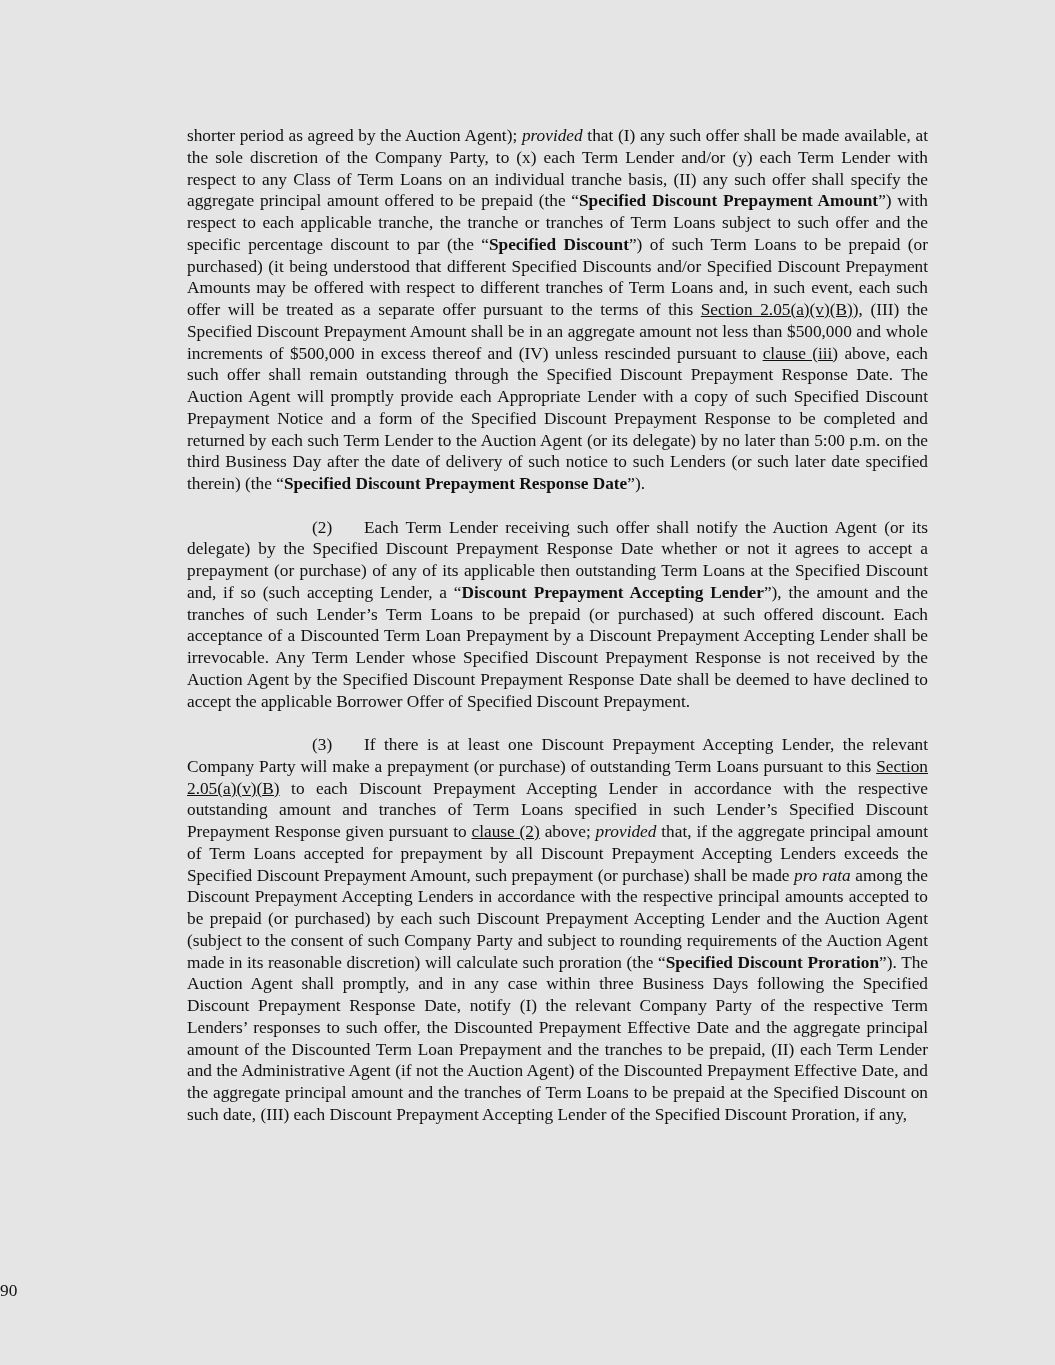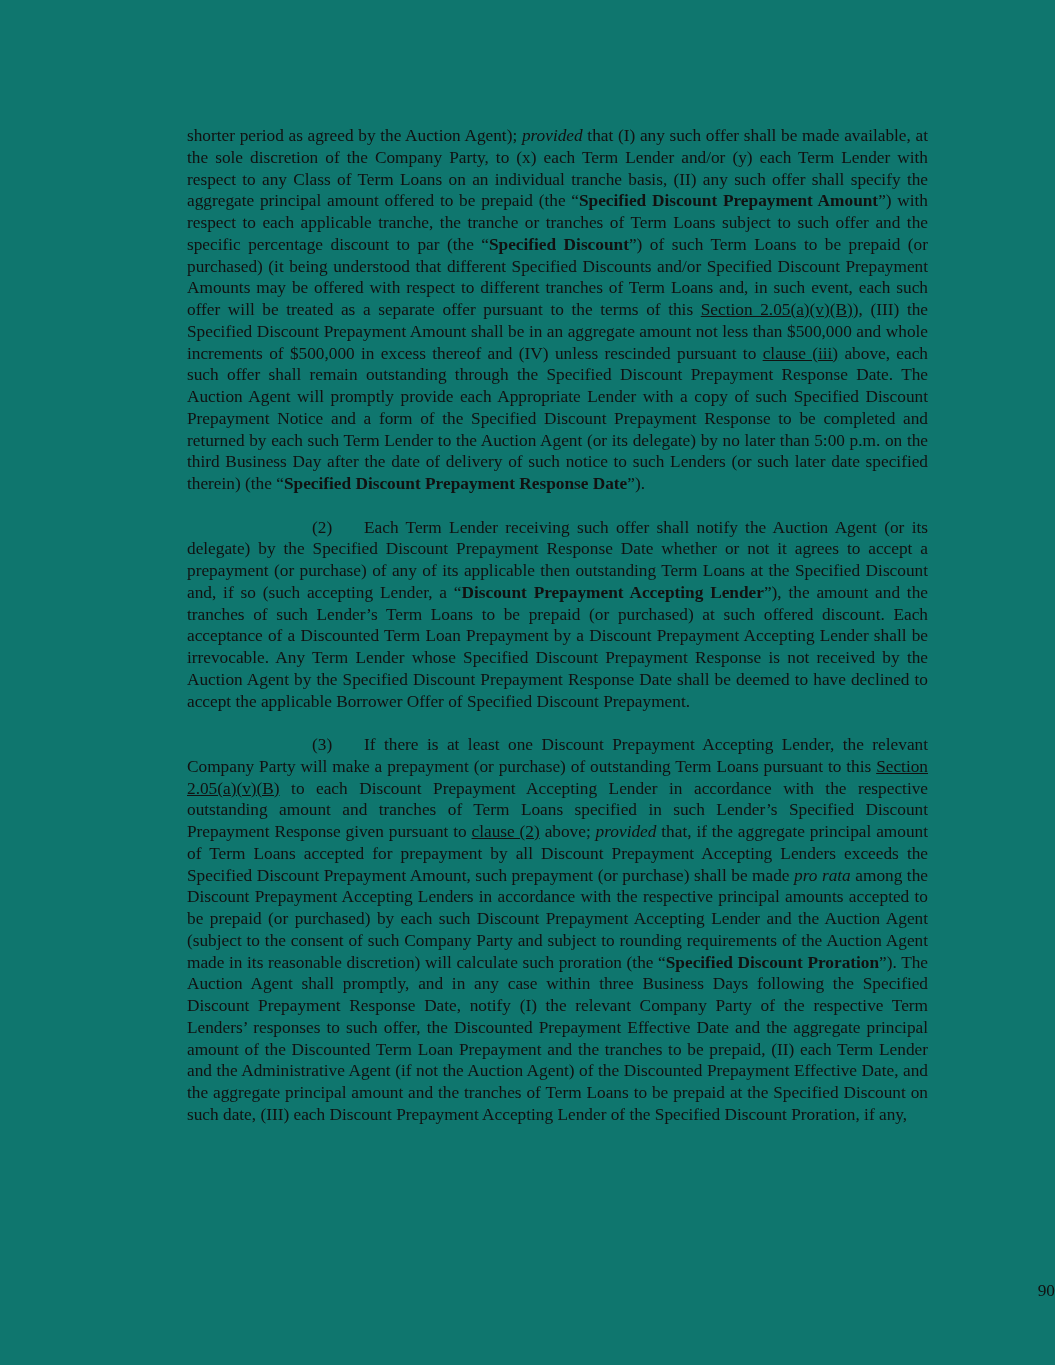--- a/index.html
+++ b/index.html
@@ -1,32 +1,32 @@
 <!DOCTYPE html>
 <html><head>
 <meta charset="utf-8">
 <style>
   html, body { margin: 0; padding: 0; background: #ffffff; }
   body { width: 1055px; height: 1365px; position: relative; overflow: hidden; }
-  .page { position: absolute; left: 0; top: 0; width: 1055px; height: 1365px; background: #0f766e; }
+  .page { position: absolute; left: 0; top: 0; width: 1055px; height: 1365px; background: #e5e5e5; }
   .body-text {
     position: absolute; left: 187px; top: 125px; width: 741px;
     font-family: "Liberation Serif", "DejaVu Serif", serif;
     font-size: 17.3px; line-height: 21.75px; color: #111;
     text-align: justify;
   }
   .body-text p { margin: 0 0 21.75px 0; }
   .indent { display: inline-block; width: 125px; }
   .numgap { display: inline-block; width: 52px; }
   b { font-weight: bold; }
   i { font-style: italic; }
   u { text-decoration: underline; }
   .page-number {
     position: absolute; left: 0; width: 1055px; top: 1281px;
-    text-align: right;
+    text-align: left;
     font-family: "Liberation Serif", "DejaVu Serif", serif;
     font-size: 17.3px; color: #111;
   }
 </style>
 </head>
 <body>
 
 <div class="page">
   <div class="body-text">
     <p><span>shorter period as agreed by the Auction Agent); </span><i>provided</i><span> that (I) any such offer shall be made available, at the sole discretion of the Company Party, to (x) each Term Lender and/or (y) each Term Lender with respect to any Class of Term Loans on an individual tranche basis, (II) any such offer shall specify the aggregate principal amount offered to be prepaid (the “</span><b>Specified Discount Prepayment Amount</b><span>”) with respect to each applicable tranche, the tranche or tranches of Term Loans subject to such offer and the specific percentage discount to par (the “</span><b>Specified Discount</b><span>”) of such Term Loans to be prepaid (or purchased) (it being understood that different Specified Discounts and/or Specified Discount Prepayment Amounts may be offered with respect to different tranches of Term Loans and, in such event, each such offer will be treated as a separate offer pursuant to the terms of this </span><u>Section 2.05(a)(v)(B)</u><span>), (III) the Specified Discount Prepayment Amount shall be in an aggregate amount not less than $500,000 and whole increments of $500,000 in excess thereof and (IV) unless rescinded pursuant to </span><u>clause (iii)</u><span> above, each such offer shall remain outstanding through the Specified Discount Prepayment Response Date. The Auction Agent will promptly provide each Appropriate Lender with a copy of such Specified Discount Prepayment Notice and a form of the Specified Discount Prepayment Response to be completed and returned by each such Term Lender to the Auction Agent (or its delegate) by no later than 5:00 p.m. on the third Business Day after the date of delivery of such notice to such Lenders (or such later date specified therein) (the “</span><b>Specified Discount Prepayment Response Date</b><span>”).</span></p>

